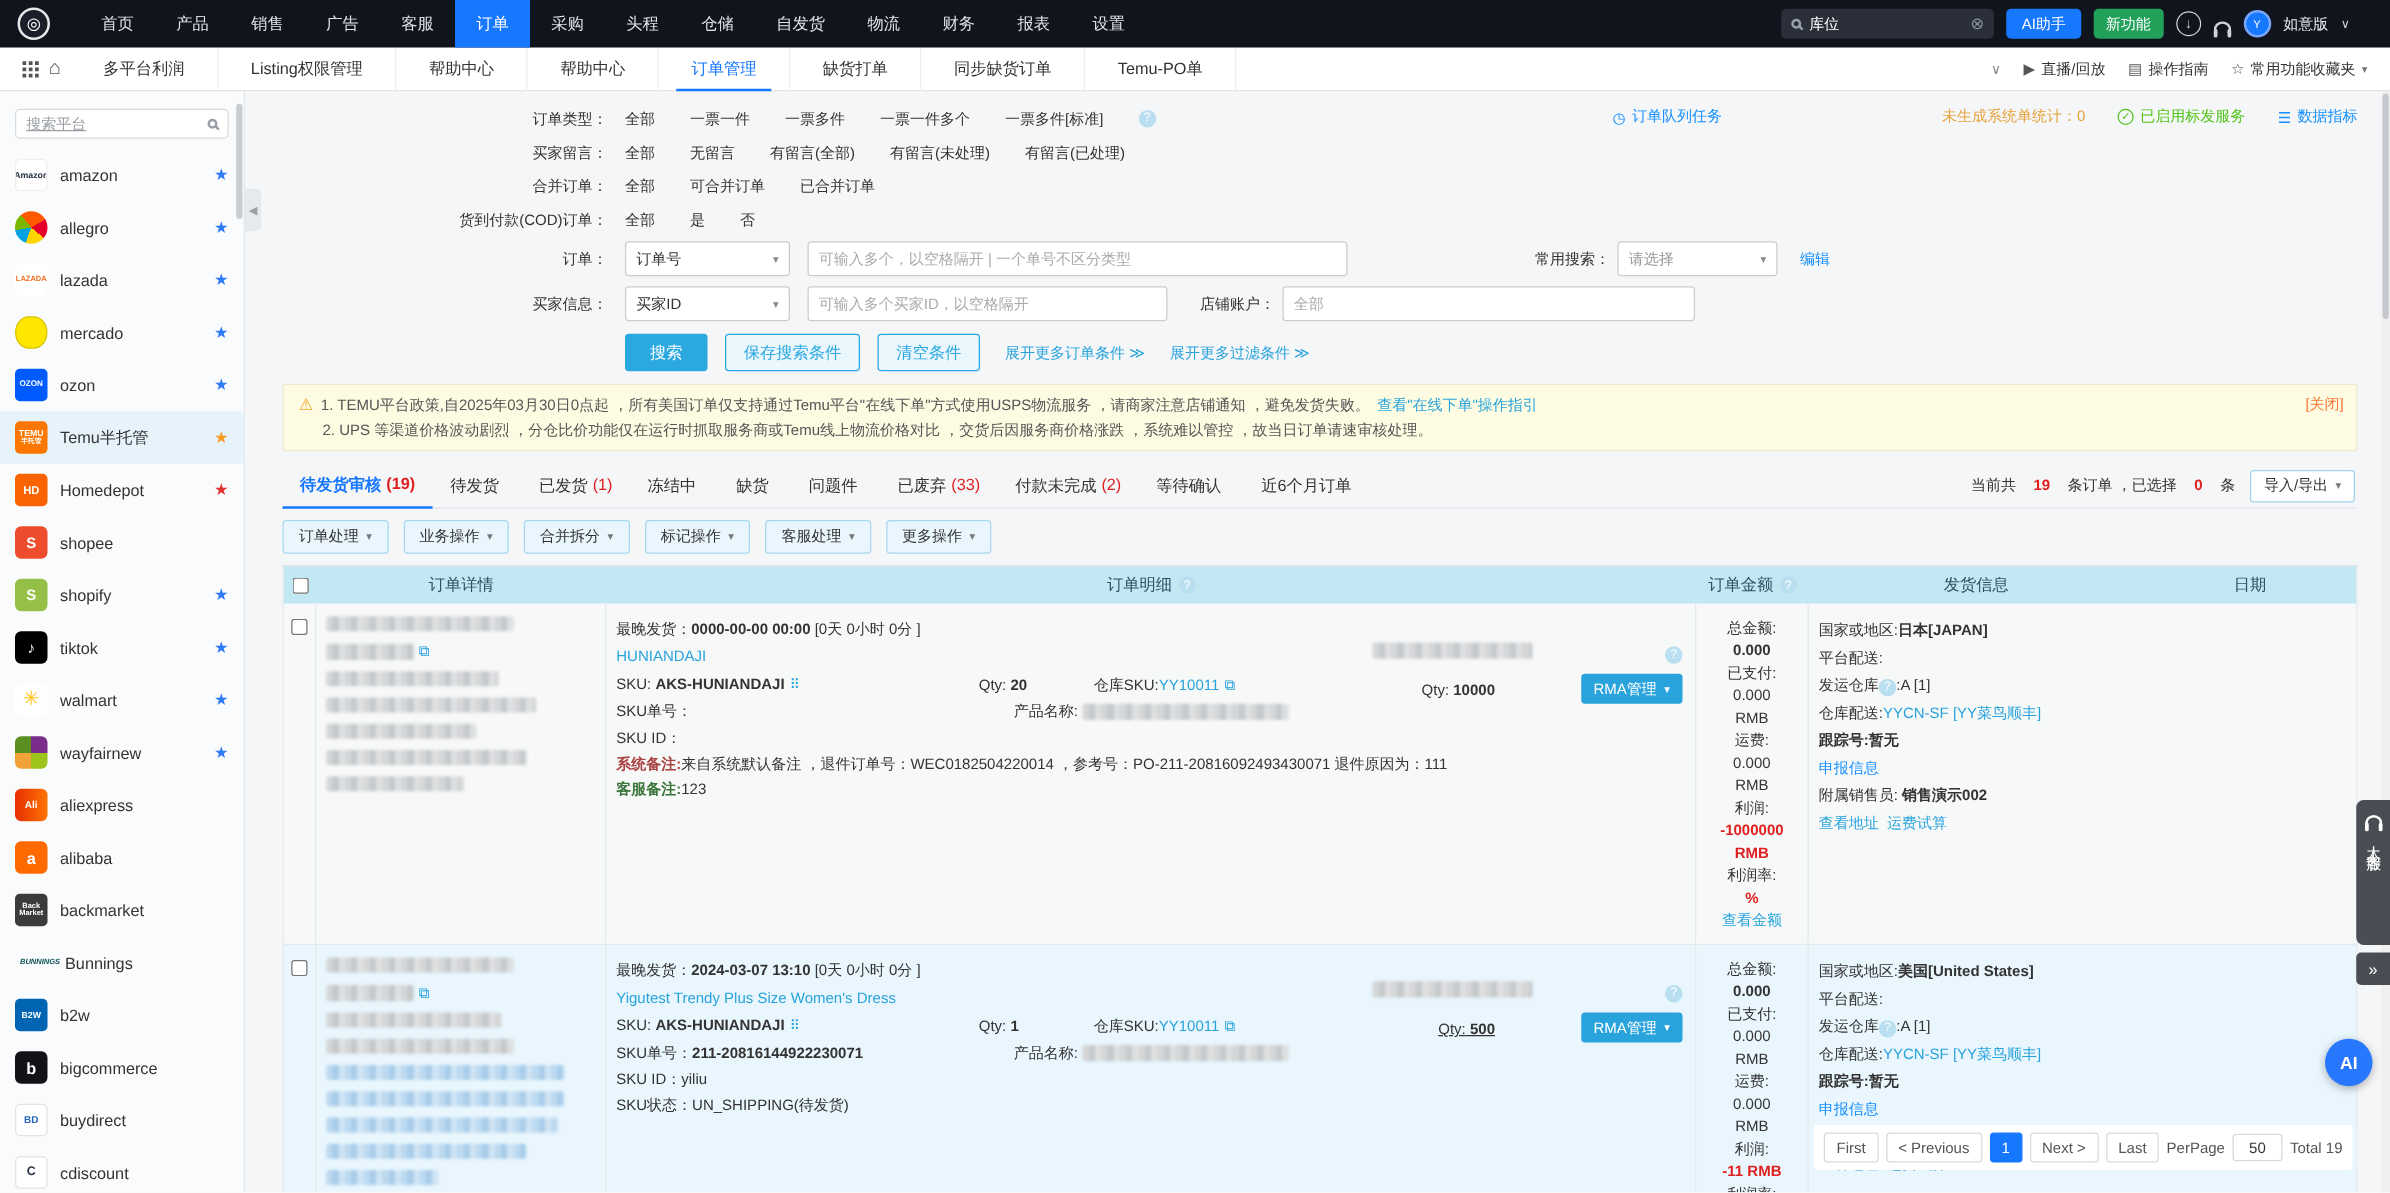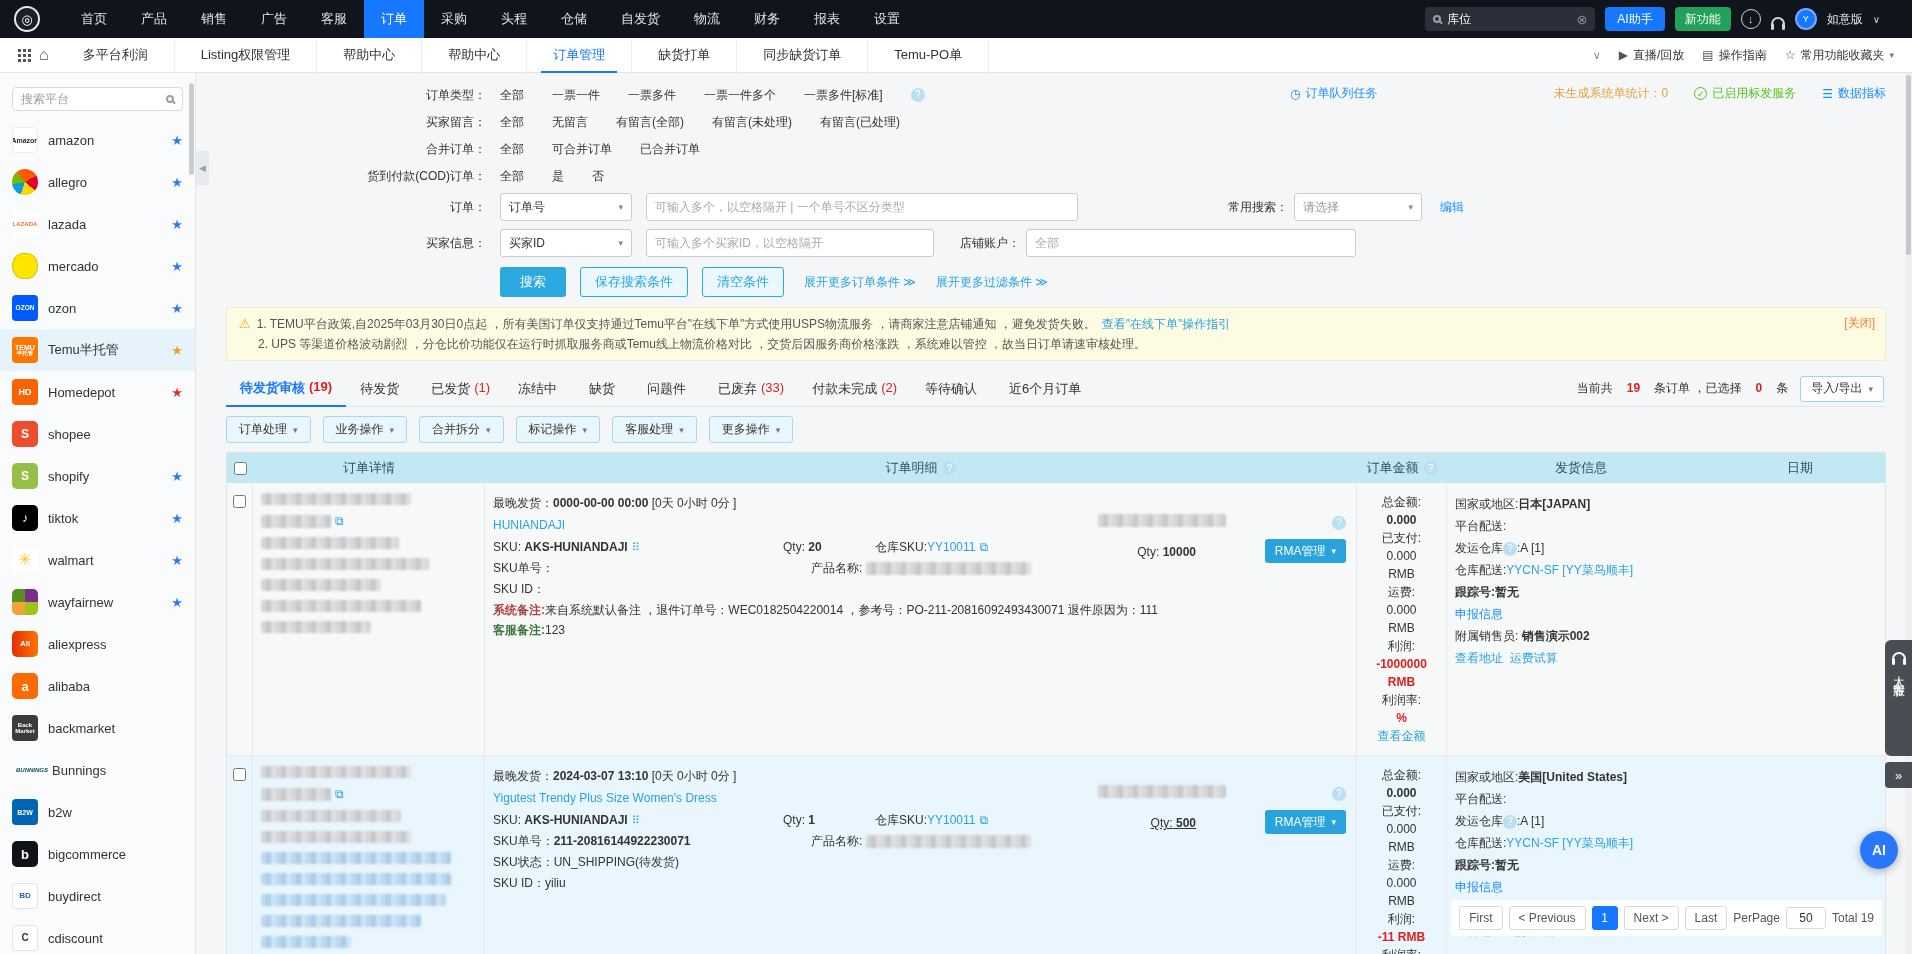--- a/index.html
+++ b/index.html
@@ -30,21 +30,21 @@
 .home-ic{font-size:16px;color:#555;margin-right:8px;}
 .page-tab{position:relative;height:35px;display:flex;align-items:center;padding:0 26px;font-size:13px;color:#333;border-right:1px solid #eceef0;white-space:nowrap;}
 .page-tab.active{color:#1677ff;}
 .page-tab.active::after{content:'';position:absolute;left:14px;right:14px;bottom:0;height:2px;background:#1677ff;}
 .tabbar-right{margin-left:auto;display:flex;align-items:center;gap:18px;padding-right:18px;font-size:12px;color:#333;}
 .tabbar-right .lnk{display:flex;align-items:center;gap:5px;white-space:nowrap;}
 .ic-sm{color:#555;font-size:12px;}
 
 .bodywrap{position:absolute;top:73px;left:0;right:0;bottom:0;display:flex;}
 .sidebar{position:relative;width:196px;background:#fafbfc;border-right:1px solid #e3e6e8;overflow:hidden;flex:none;}
-.side-search{margin:14px 12px 8px 12px;height:24px;border:1px solid #d7dadd;border-radius:4px;background:#fff;display:flex;align-items:center;padding:0 8px;color:#9aa0a6;font-size:12px;justify-content:space-between;}
+.side-search{margin:14px 12px 8px 12px;height:24px;border:1px solid #d7dadd;border-radius:4px;background:#fff;display:flex;align-items:center;padding:0 8px;color:#9aa0a6;font-size:12px;justify-content:space-between;text-decoration:underline;}
 .side-item{height:42px;display:flex;align-items:center;padding:0 10px 0 12px;cursor:pointer;}
 .side-item.sel{background:#e7f3fb;}
 .side-label{font-size:13px;color:#333;margin-left:10px;flex:1;white-space:nowrap;overflow:hidden;}
 .star{font-size:13px;width:16px;text-align:center;}
 .s-blue{color:#2f7bf5;}.s-orange{color:#f59a23;}.s-red{color:#e03131;}.s-none{visibility:hidden;}
 .br{width:26px;height:26px;border-radius:4px;flex:none;display:flex;flex-direction:column;align-items:center;justify-content:center;font-weight:bold;overflow:hidden;line-height:1;}
 .ic-amazon{background:#fff;color:#232f3e;font-size:7px;border:1px solid #eee;}
 .ic-allegro{border-radius:50%;background:conic-gradient(#ff5a00 0 60deg,#e4002b 60deg 130deg,#ffd500 130deg 200deg,#00a3e0 200deg 260deg,#7ab800 260deg 320deg,#ff5a00 320deg);}
 .ic-lazada{background:#fff;color:#f36f21;font-size:6px;}
 .ic-mercado{background:#ffe600;border-radius:50%/60%;color:#2d3277;font-size:9px;border:1px solid #d9c400;}
@@ -627,22 +627,22 @@
           </div>
           <div class="cell">
             <div class="dline"><span>最晚发货：</span><span class="bold">2024-03-07 13:10</span> <span>[0天 0小时 0分 ]</span></div>
             <a class="prod-link">Yigutest Trendy Plus Size Women's Dress</a>
             <div class="sku-line">
               <span class="sku-part"><span>SKU:</span> <span class="bold">AKS-HUNIANDAJI</span><span class="braille">⠿</span></span>
               <span class="qty-part"><span>Qty:</span> <span class="bold">1</span></span>
               <span><span>仓库SKU:</span><span class="link">YY10011</span><span class="copy-ic">⧉</span></span>
             </div>
             <div class="dline" style="position:relative;"><span>SKU单号：</span><span class="bold">211-20816144922230071</span><span class="pn-abs"><span>产品名称:</span> <span class="blur-inline" style="width:165px;"></span></span></div>
+            <div class="dline"><span>SKU ID：</span><span>yiliu</span></div>
             <div class="dline"><span>SKU状态：</span><span>UN_SHIPPING(待发货)</span></div>
-            <div class="dline"><span>SKU ID：</span><span>yiliu</span></div>
             
             <span class="store-blur" style="top:28px;"><span class="blur-inline" style="width:128px;"></span></span>
             <span class="q-abs" style="top:30px;"><span class="help-ic">?</span></span>
             <span class="qty2-abs" style="top:60px;text-decoration:underline;"><span>Qty:</span> <span class="bold">500</span></span>
             <button class="rma-btn" style="top:54px;">
                 <span>RMA管理</span>
                 <span style="font-size:9px;">▾</span>
               </button>
           </div>
           <div class="cell amt">

